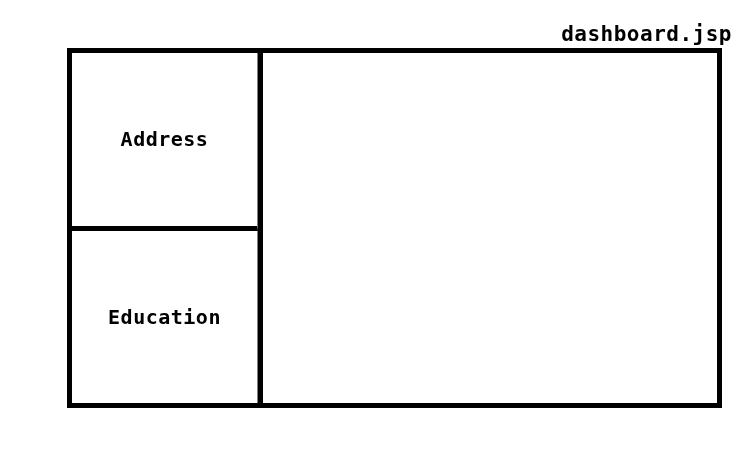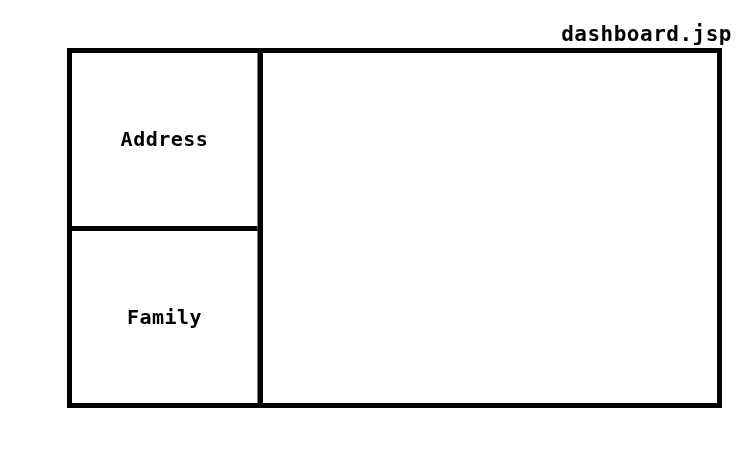--- a/index.html
+++ b/index.html
@@ -98,23 +98,23 @@
 <div class="page-title">dashboard.jsp</div>
 
 <div class="window-frame">
 
   <nav class="sidebar">
 
     <div class="nav-item">
       <span class="nav-item-label">Address</span>
     </div>
 
+    <div class="nav-item">
+      <span class="nav-item-label">Education</span>
+    </div>
 
-    <div class="nav-item">
-      <span class="nav-item-label">Family</span>
-    </div>
 
 
   </nav>
 
   <main class="content-pane"></main>
 
 </div>
 
 </body></html>

